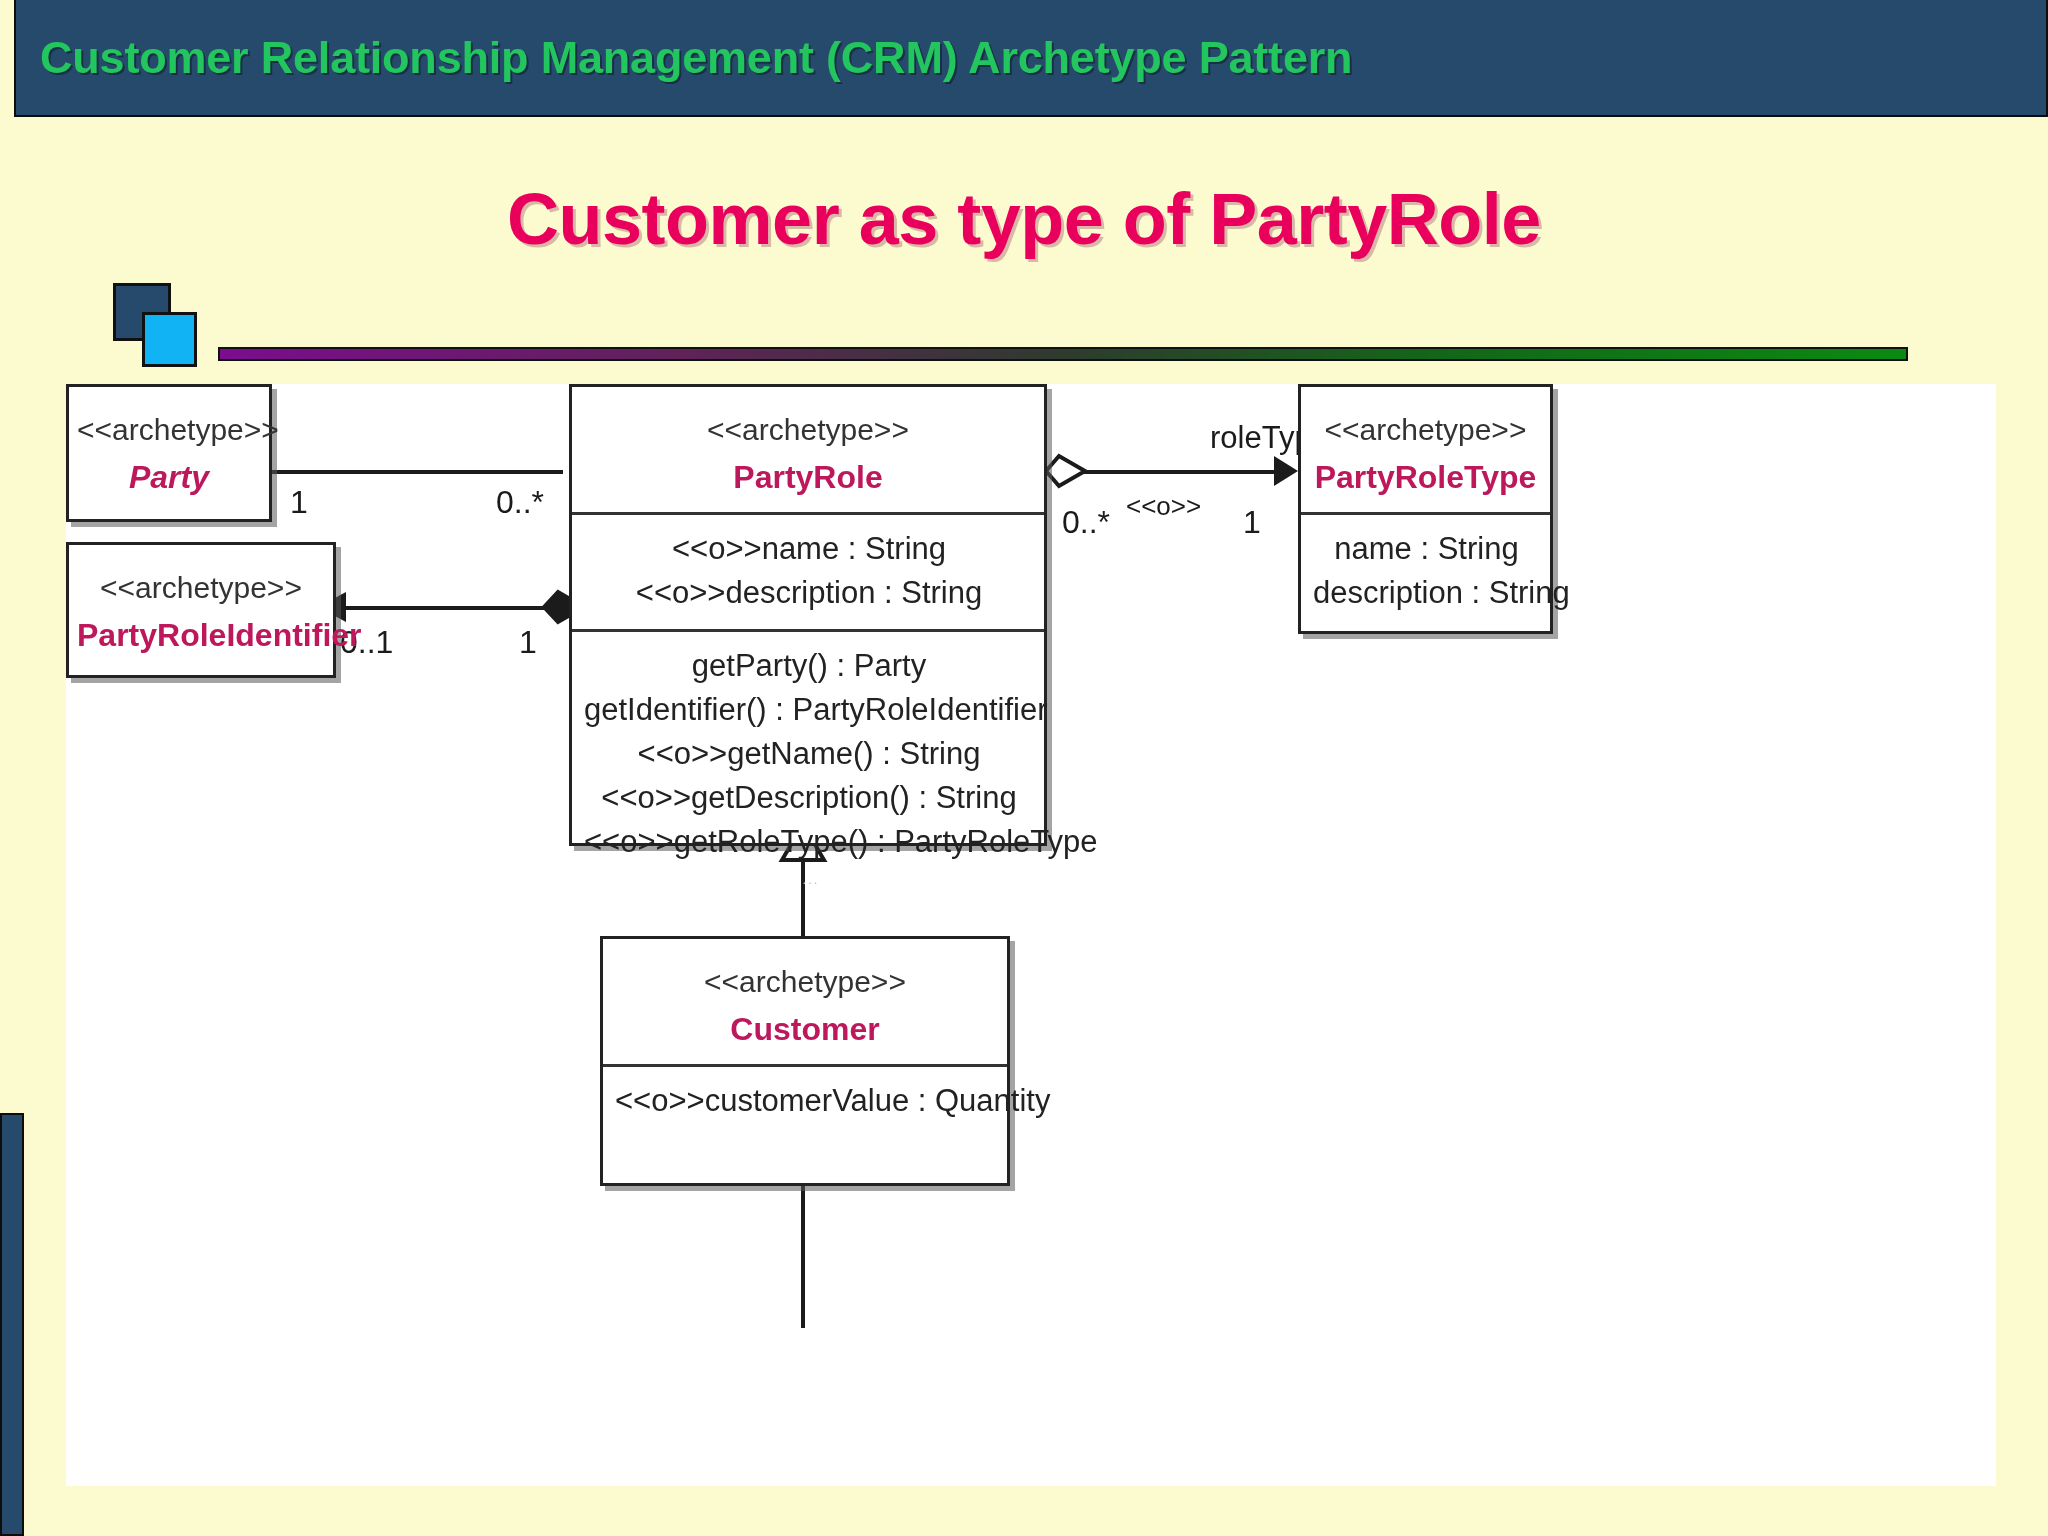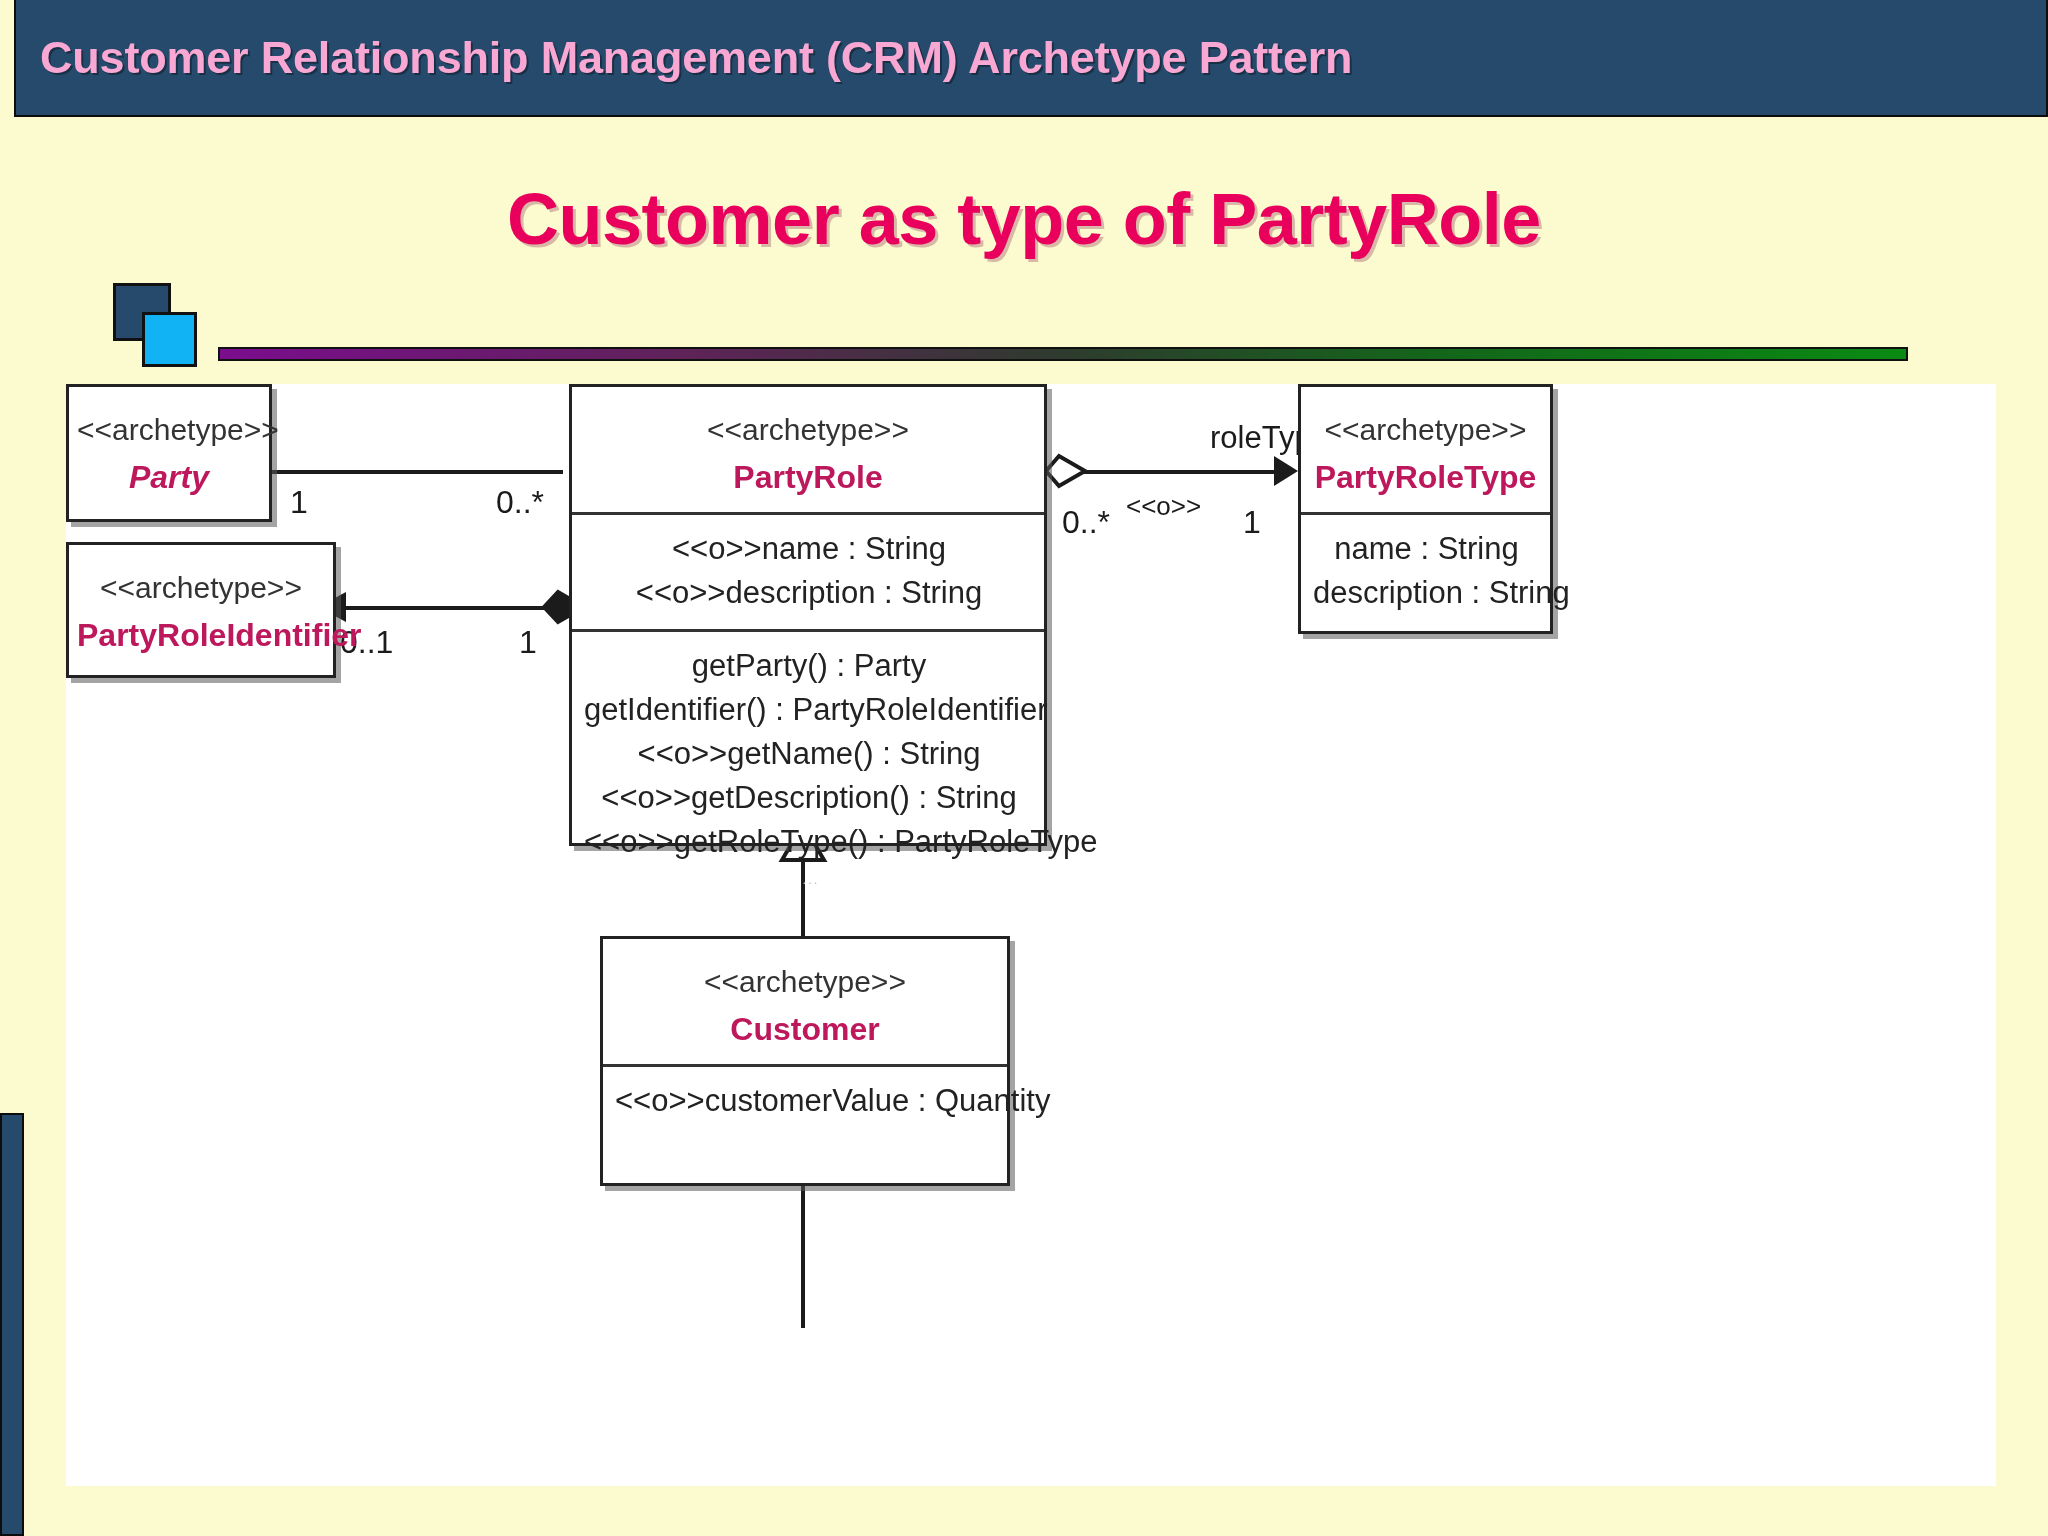--- a/index.html
+++ b/index.html
@@ -20,21 +20,21 @@
     position: absolute;
     left: 14px; top: 0px;
     width: 2034px; height: 117px;
     background: #264A6B;
     border: 2px solid #0d0d0d;
     border-top: none;
     display: flex;
     align-items: center;
   }
   #header-title {
-    color: #f9a8d4;
+    color: #22c55e;
     font-size: 45px;
     font-weight: bold;
     letter-spacing: -0.2px;
     padding-left: 24px;
     white-space: nowrap;
     text-shadow: 2px 2px 0 rgba(0,0,0,0.35);
   }
 
   
   #slide-title {

